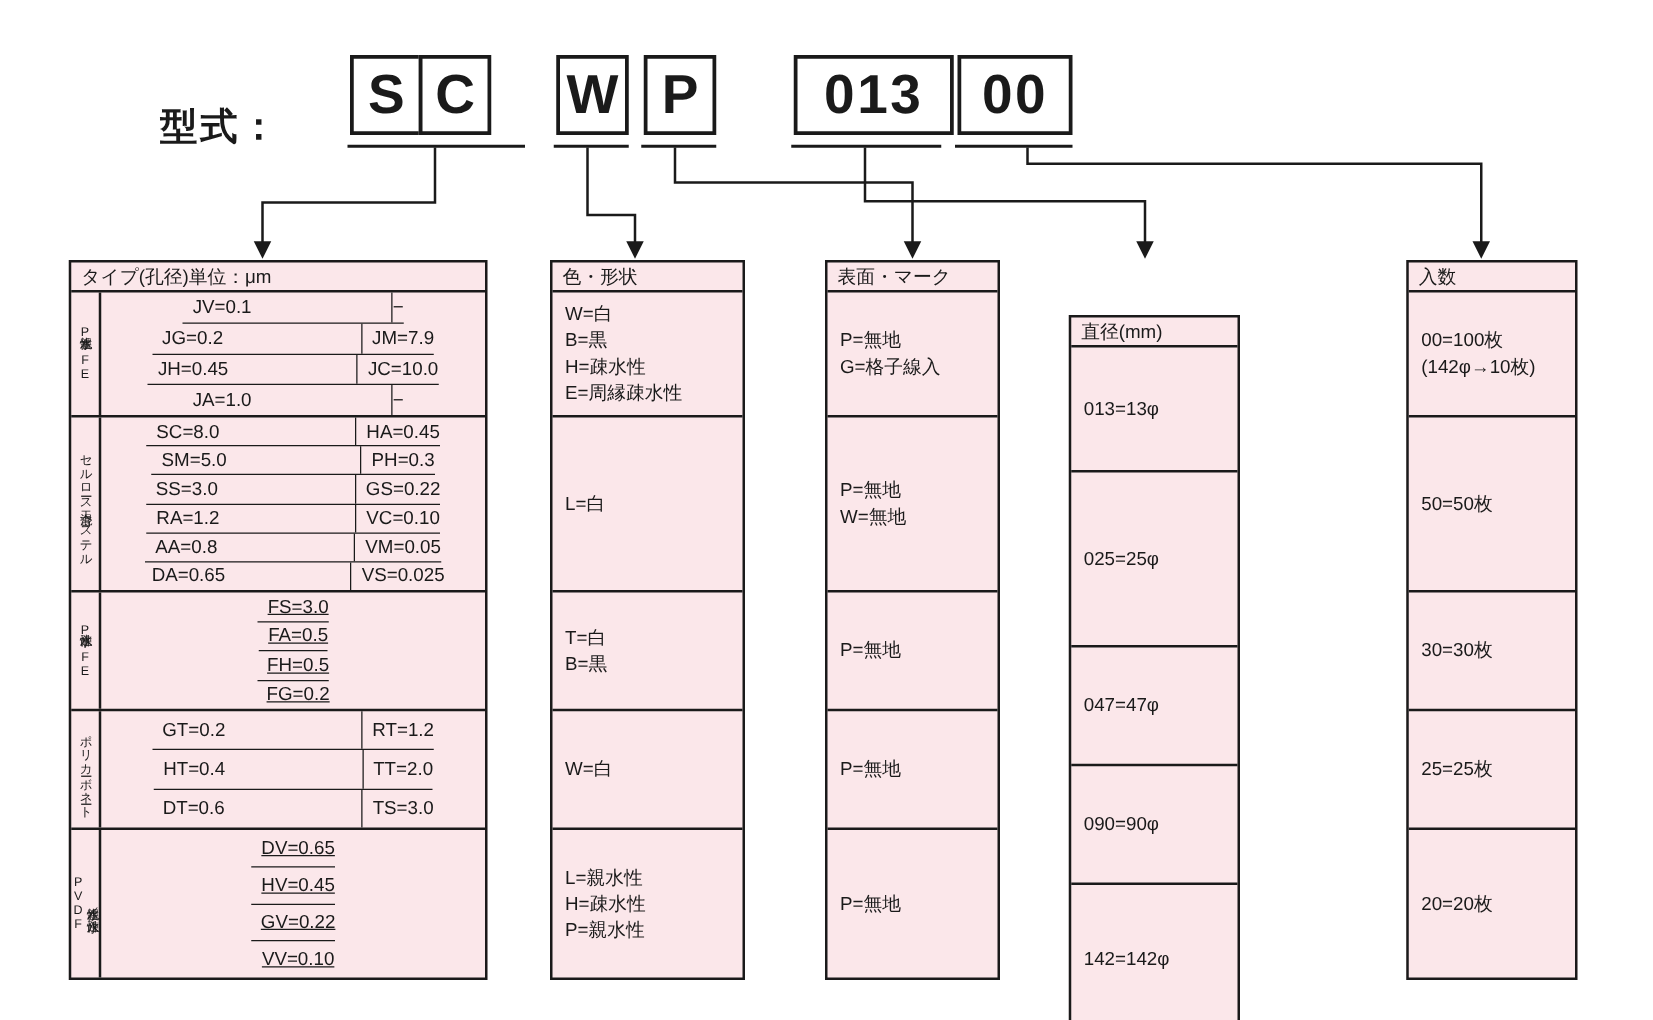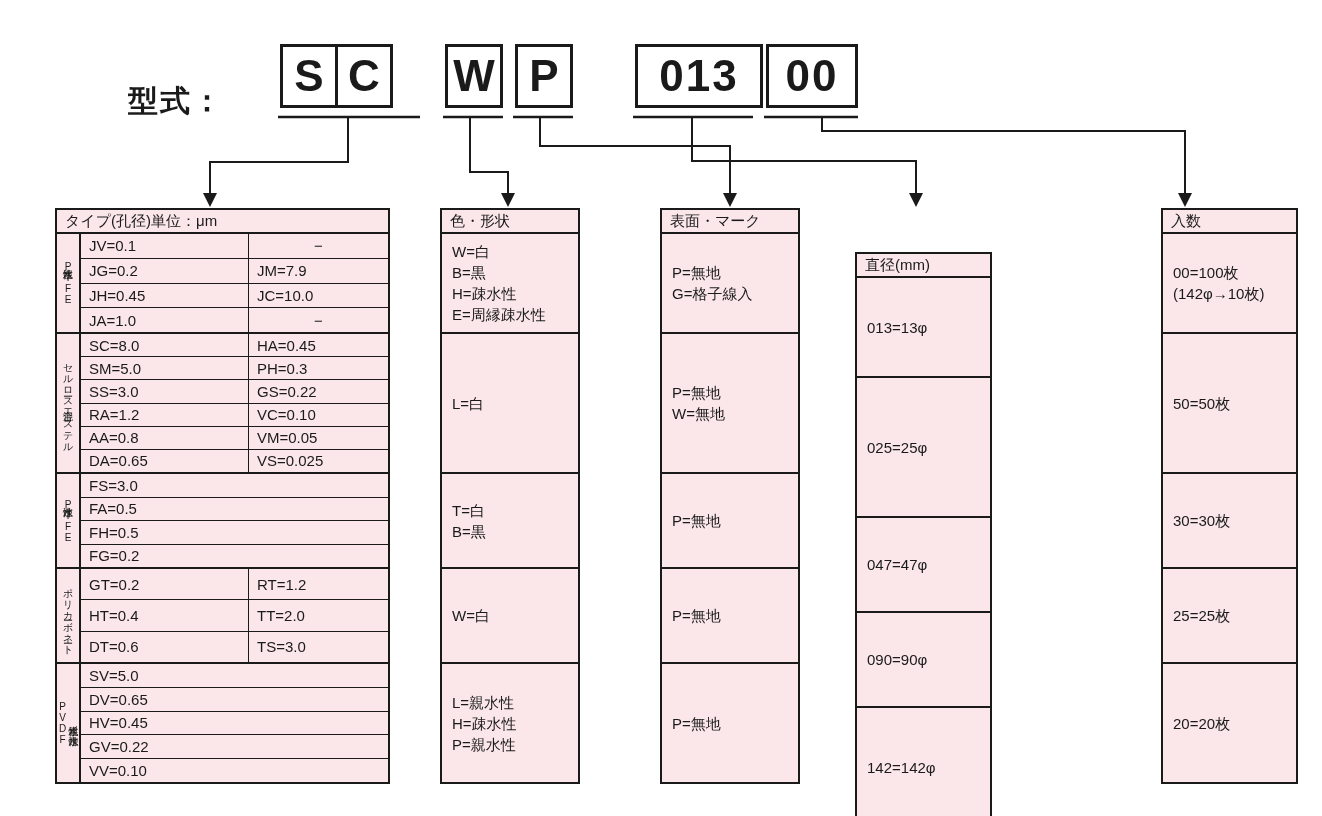--- a/index.html
+++ b/index.html
@@ -39,36 +39,36 @@
   [data-name="type-table-body"] .section:nth-child(3) { height: 95px; }
   [data-name="type-table-body"] .section:nth-child(4) { height: 95px; }
   [data-name="type-table-body"] .section:nth-child(5) { height: 118px; border-bottom: none; }
   .group-label {
     width: 24px; border-right: 2px solid var(--line);
     writing-mode: vertical-rl; text-orientation: upright;
     font-size: 10px; line-height: 11px; letter-spacing: 0;
     white-space: pre-line; text-align: center; overflow: hidden;
     display: flex; align-items: center; justify-content: center;
   }
-  .rows { flex: 1; display: flex; flex-direction: column; min-width: 0; }
+  .rows { flex: 1; display: flex; flex-direction: column; min-width: 0; align-items: center; }
   .trow { flex: 1; display: flex; border-bottom: 1.5px solid var(--line); min-height: 0; }
   .trow:last-child { border-bottom: none; }
   .tcell { display: flex; align-items: center; padding-left: 8px; font-size: 15px; }
   .tcell.c0 { width: 168px; border-right: 1.5px solid var(--line); }
   .tcell.c1 { flex: 1; }
-  .tcell.span { flex: 1; }
+  .tcell.span { flex: 1; text-decoration: underline; }
   .tcell.dash { justify-content: center; padding-left: 0; }
 
   
   .col-table { position: absolute; top: 208px;
                border: 2px solid var(--line); background: var(--cell-bg, #fbe7ea); }
-  #tbl-color    { left: 440px;  width: 140px; }
+  #tbl-color    { left: 440px;  width: 156px; }
   #tbl-surface  { left: 660px;  width: 140px; }
   #tbl-diameter { left: 855px;  width: 137px; margin-top: 44px; }
-  #tbl-quantity { left: 1125px; width: 137px; margin-left: 36px; }
+  #tbl-quantity { left: 1125px; width: 137px; }
   .cells > .band {
     border-bottom: 2px solid var(--line);
     display: flex; flex-direction: column; justify-content: center;
     padding-left: 10px; font-size: 15px; line-height: 21px;
   }
   .cells > .band:nth-child(1) { height: 100px; }
   .cells > .band:nth-child(2) { height: 140px; }
   .cells > .band:nth-child(3) { height: 95px; }
   .cells > .band:nth-child(4) { height: 95px; }
   .cells > .band:nth-child(5) { height: 118px; border-bottom: none; }
@@ -193,23 +193,20 @@
               <div class="tcell c0" data-name="code-cell">DT=0.6</div>
               <div class="tcell c1" data-name="code-cell">TS=3.0</div>
             </div>
           </div>
         </div>
         <div class="section" data-name="type-section">
           <div class="group-label" data-name="group-label">親水性／疎水性
 PVDF</div>
           <div class="rows" data-name="section-rows">
             <div class="trow" data-name="table-row">
-              <div class="tcell span" data-name="code-cell">SV=5.0</div>
-            </div>
-            <div class="trow" data-name="table-row">
               <div class="tcell span" data-name="code-cell">DV=0.65</div>
             </div>
             <div class="trow" data-name="table-row">
               <div class="tcell span" data-name="code-cell">HV=0.45</div>
             </div>
             <div class="trow" data-name="table-row">
               <div class="tcell span" data-name="code-cell">GV=0.22</div>
             </div>
             <div class="trow" data-name="table-row">
               <div class="tcell span" data-name="code-cell">VV=0.10</div>

